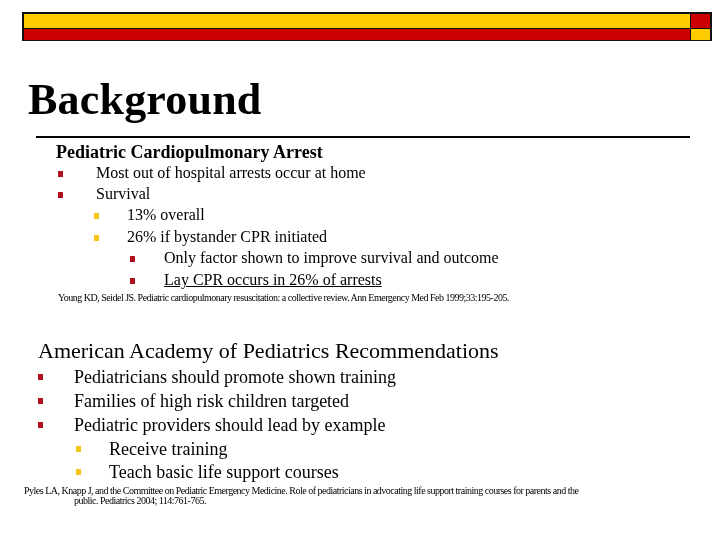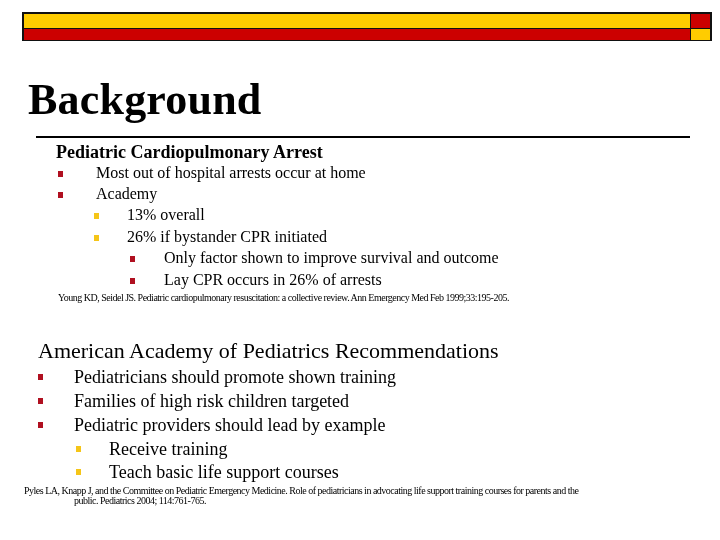--- a/index.html
+++ b/index.html
@@ -45,33 +45,33 @@
 
 <h1 class="title">Background</h1>
 <div class="rule"></div>
 
 <div class="sec1-heading">Pediatric Cardiopulmonary Arrest</div>
 
 <span class="bullet red" style="left:58px; top:171px;"></span>
 <div class="item" style="left:96px; top:163px;">Most out of hospital arrests occur at home</div>
 
 <span class="bullet red" style="left:58px; top:192px;"></span>
-<div class="item" style="left:96px; top:184px;">Academy</div>
+<div class="item" style="left:96px; top:184px;">Survival</div>
 
 <span class="bullet yellow" style="left:94px; top:213px;"></span>
 <div class="item" style="left:127px; top:205px;">13% overall</div>
 
 <span class="bullet yellow" style="left:94px; top:235px;"></span>
 <div class="item" style="left:127px; top:227px;">26% if bystander CPR initiated</div>
 
 <span class="bullet red" style="left:130px; top:256px;"></span>
 <div class="item" style="left:164px; top:248px;">Only factor shown to improve survival and outcome</div>
 
 <span class="bullet red" style="left:130px; top:278px;"></span>
-<div class="item" style="left:164px; top:270px;">Lay CPR occurs in 26% of arrests</div>
+<div class="item" style="left:164px; top:270px;text-decoration:underline;">Lay CPR occurs in 26% of arrests</div>
 
 <div class="cite" style="left:58px; top:292px;text-align:center;">Young KD, Seidel JS. Pediatric cardiopulmonary resuscitation: a collective review. Ann Emergency  Med Feb 1999;33:195-205.</div>
 
 <div class="sec2-heading">American Academy of Pediatrics Recommendations</div>
 
 <span class="bullet red" style="left:38px; top:374px;"></span>
 <div class="item2" style="left:74px; top:366px;">Pediatricians should promote shown training</div>
 
 <span class="bullet red" style="left:38px; top:398px;"></span>
 <div class="item2" style="left:74px; top:390px;">Families of high risk children targeted</div>

